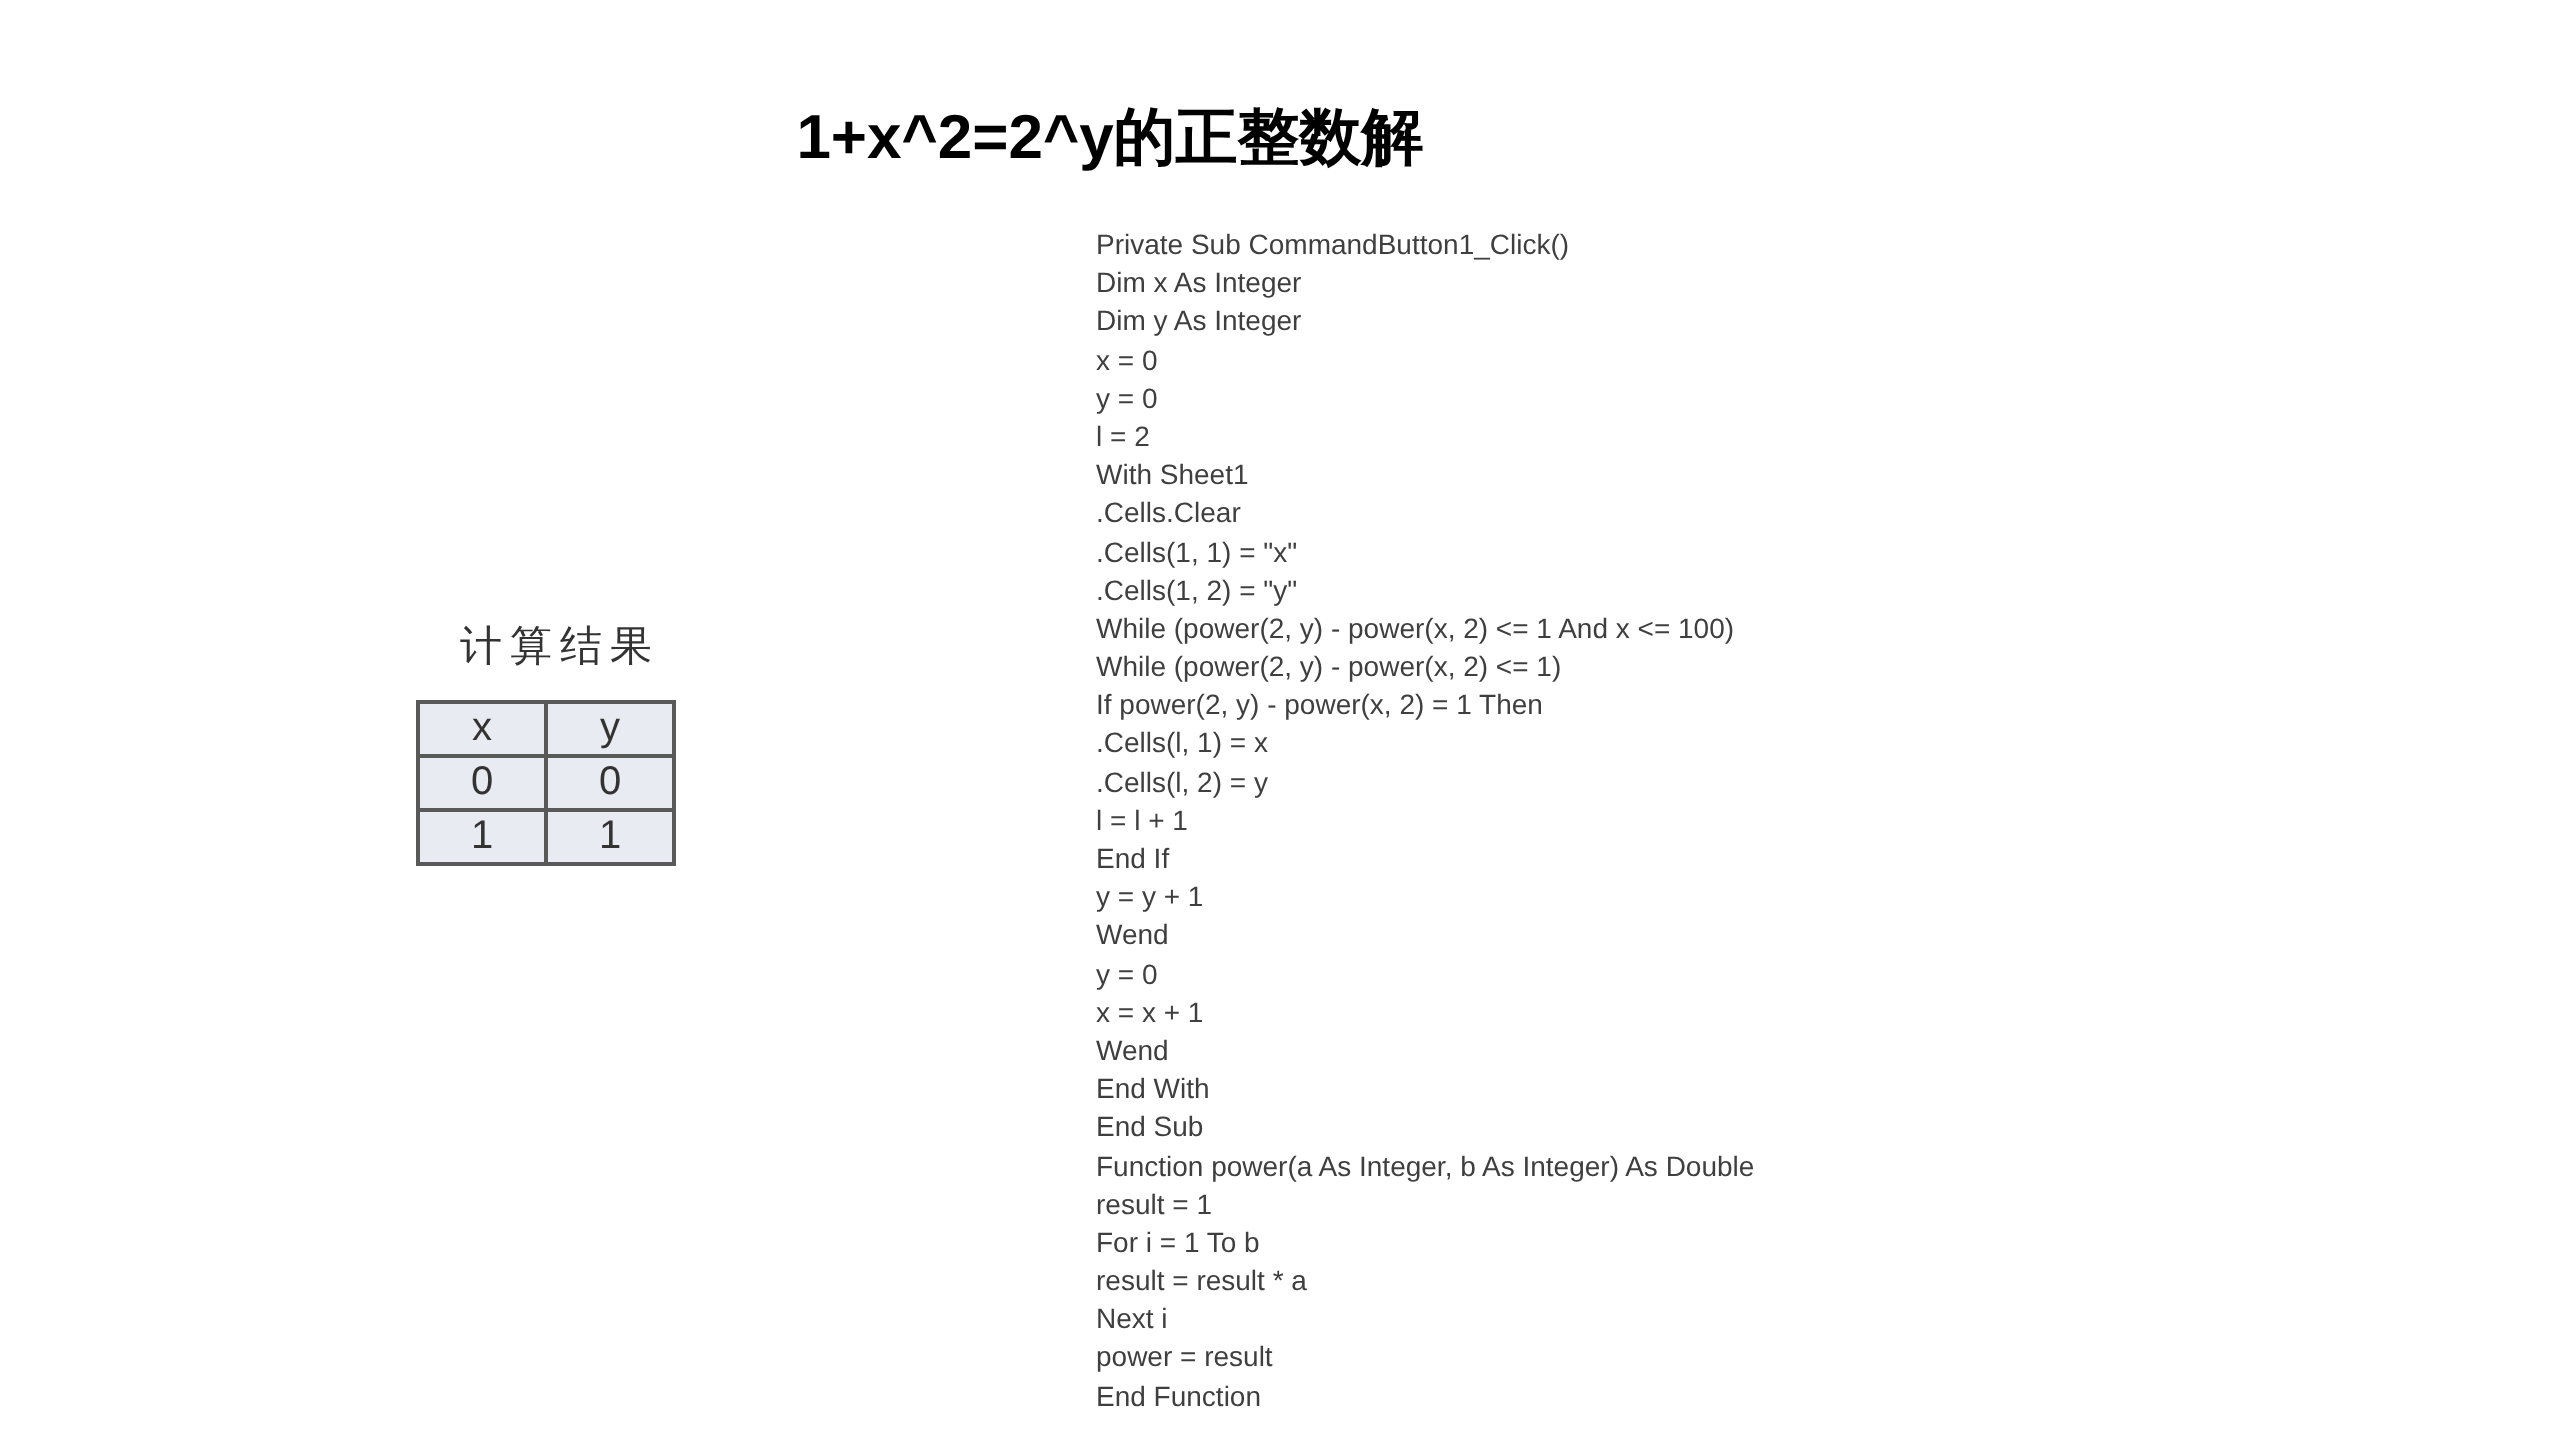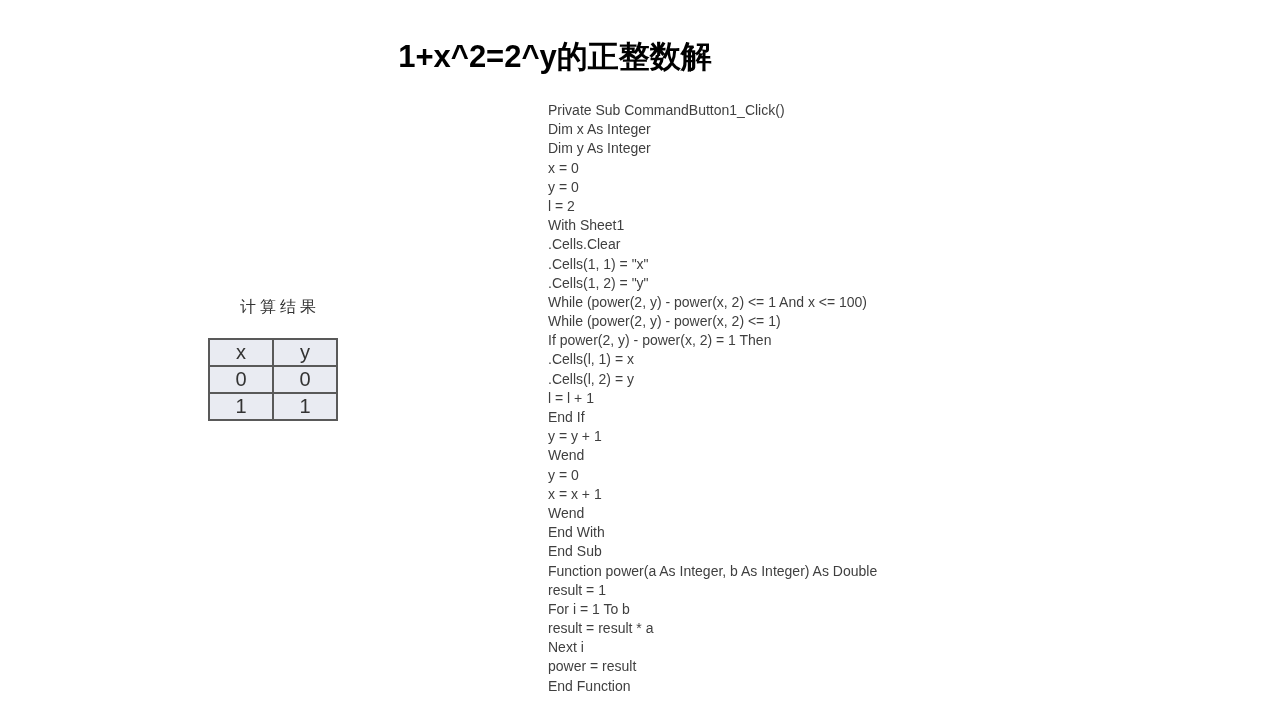--- a/index.html
+++ b/index.html
@@ -10,38 +10,39 @@
     width: 1280px;
     height: 720px;
     background: #ffffff;
     position: relative;
     overflow: hidden;
     font-family: "Liberation Sans", sans-serif;
   }
   .slide {
     position: absolute;
     inset: 0;
+    margin-top: 12px;
   }
   .slide-title {
     position: absolute;
     top: 36px;
     left: 555px;
     transform: translateX(-50%);
     font-size: 31px;
     font-weight: bold;
     color: #000000;
     white-space: nowrap;
     margin: 0;
   }
   .results-label {
     position: absolute;
     top: 297px;
     left: 280px;
     transform: translateX(-50%);
-    font-size: 16px;
+    font-size: 21px;
     color: #333333;
     letter-spacing: 4px;
     white-space: nowrap;
   }
   table.results-table {
     position: absolute;
     top: 338px;
     left: 208px;
     border-collapse: collapse;
   }

